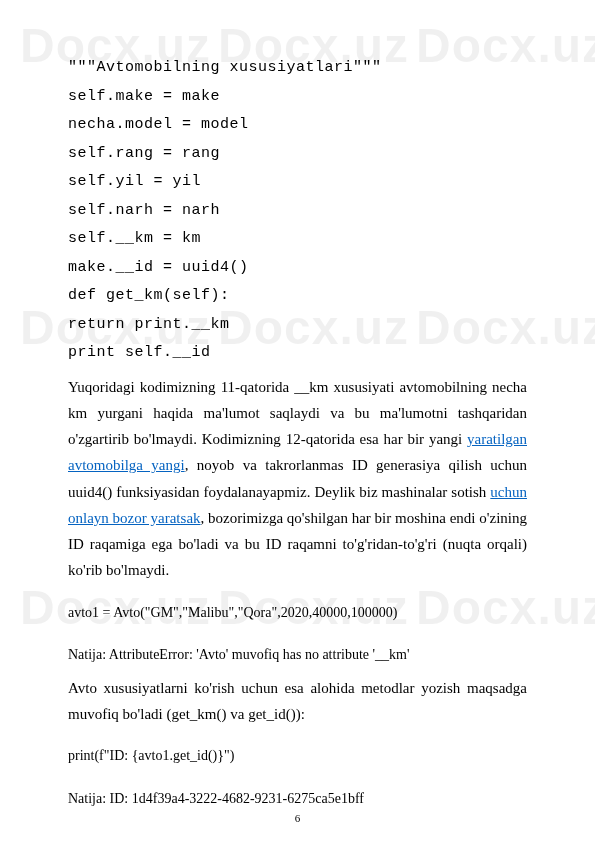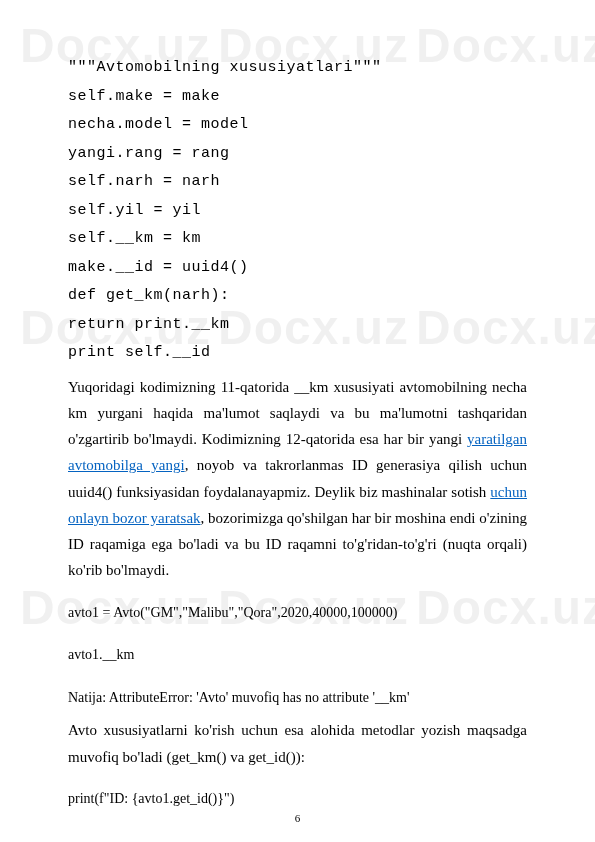--- a/index.html
+++ b/index.html
@@ -84,36 +84,36 @@
 <div class="watermark wm6">Docx.uz</div>
 <div class="watermark wm7">Docx.uz</div>
 <div class="watermark wm8">Docx.uz</div>
 <div class="watermark wm9">Docx.uz</div>
 
 <div class="content">
 
   <div class="code-line">"""Avtomobilning xususiyatlari"""</div>
   <div class="code-line">self.make = make</div>
   <div class="code-line">necha.model = model</div>
-  <div class="code-line">yangi.rang = rang</div>
+  <div class="code-line">self.rang = rang</div>
+  <div class="code-line">self.yil = yil</div>
   <div class="code-line">self.narh = narh</div>
-  <div class="code-line">self.yil = yil</div>
   <div class="code-line">self.__km = km</div>
   <div class="code-line">make.__id = uuid4()</div>
-  <div class="code-line">def get_km(narh):</div>
+  <div class="code-line">def get_km(self):</div>
   <div class="code-line">return print.__km</div>
   <div class="code-line">print self.__id</div>
 
   <p class="body-text">
     <span>Yuqoridagi kodimizning 11-qatorida __km xususiyati avtomobilning necha km yurgani haqida ma'lumot saqlaydi va bu ma'lumotni tashqaridan o'zgartirib bo'lmaydi. Kodimizning 12-qatorida esa har bir yangi </span><a class="link">yaratilgan avtomobilga yangi</a><span>, noyob va takrorlanmas ID generasiya qilish uchun uuid4() funksiyasidan foydalanayapmiz. Deylik biz mashinalar sotish </span><a class="link">uchun onlayn bozor yaratsak</a><span>, bozorimizga qo'shilgan har bir moshina endi o'zining ID raqamiga ega bo'ladi va bu ID raqamni to'g'ridan-to'g'ri (nuqta orqali) ko'rib bo'lmaydi.</span>
   </p>
 
   <div class="sample">avto1 = Avto("GM","Malibu","Qora",2020,40000,100000)</div>
-  <div class="sample">avto1.__km</div>
   <div class="sample">Natija: AttributeError: 'Avto' muvofiq has no attribute '__km'</div>
 
   <p class="body-text">Avto xususiyatlarni ko'rish uchun esa alohida metodlar yozish maqsadga muvofiq bo'ladi (get_km() va get_id()):</p>
 
   <div class="sample">print(f"ID: {avto1.get_id()}")</div>
+  <div class="sample">Natija: ID: 1d4f39a4-3222-4682-9231-6275ca5e1bff</div>
 
 </div>
 
 <div class="page-num">6</div>
 
 </body></html>

